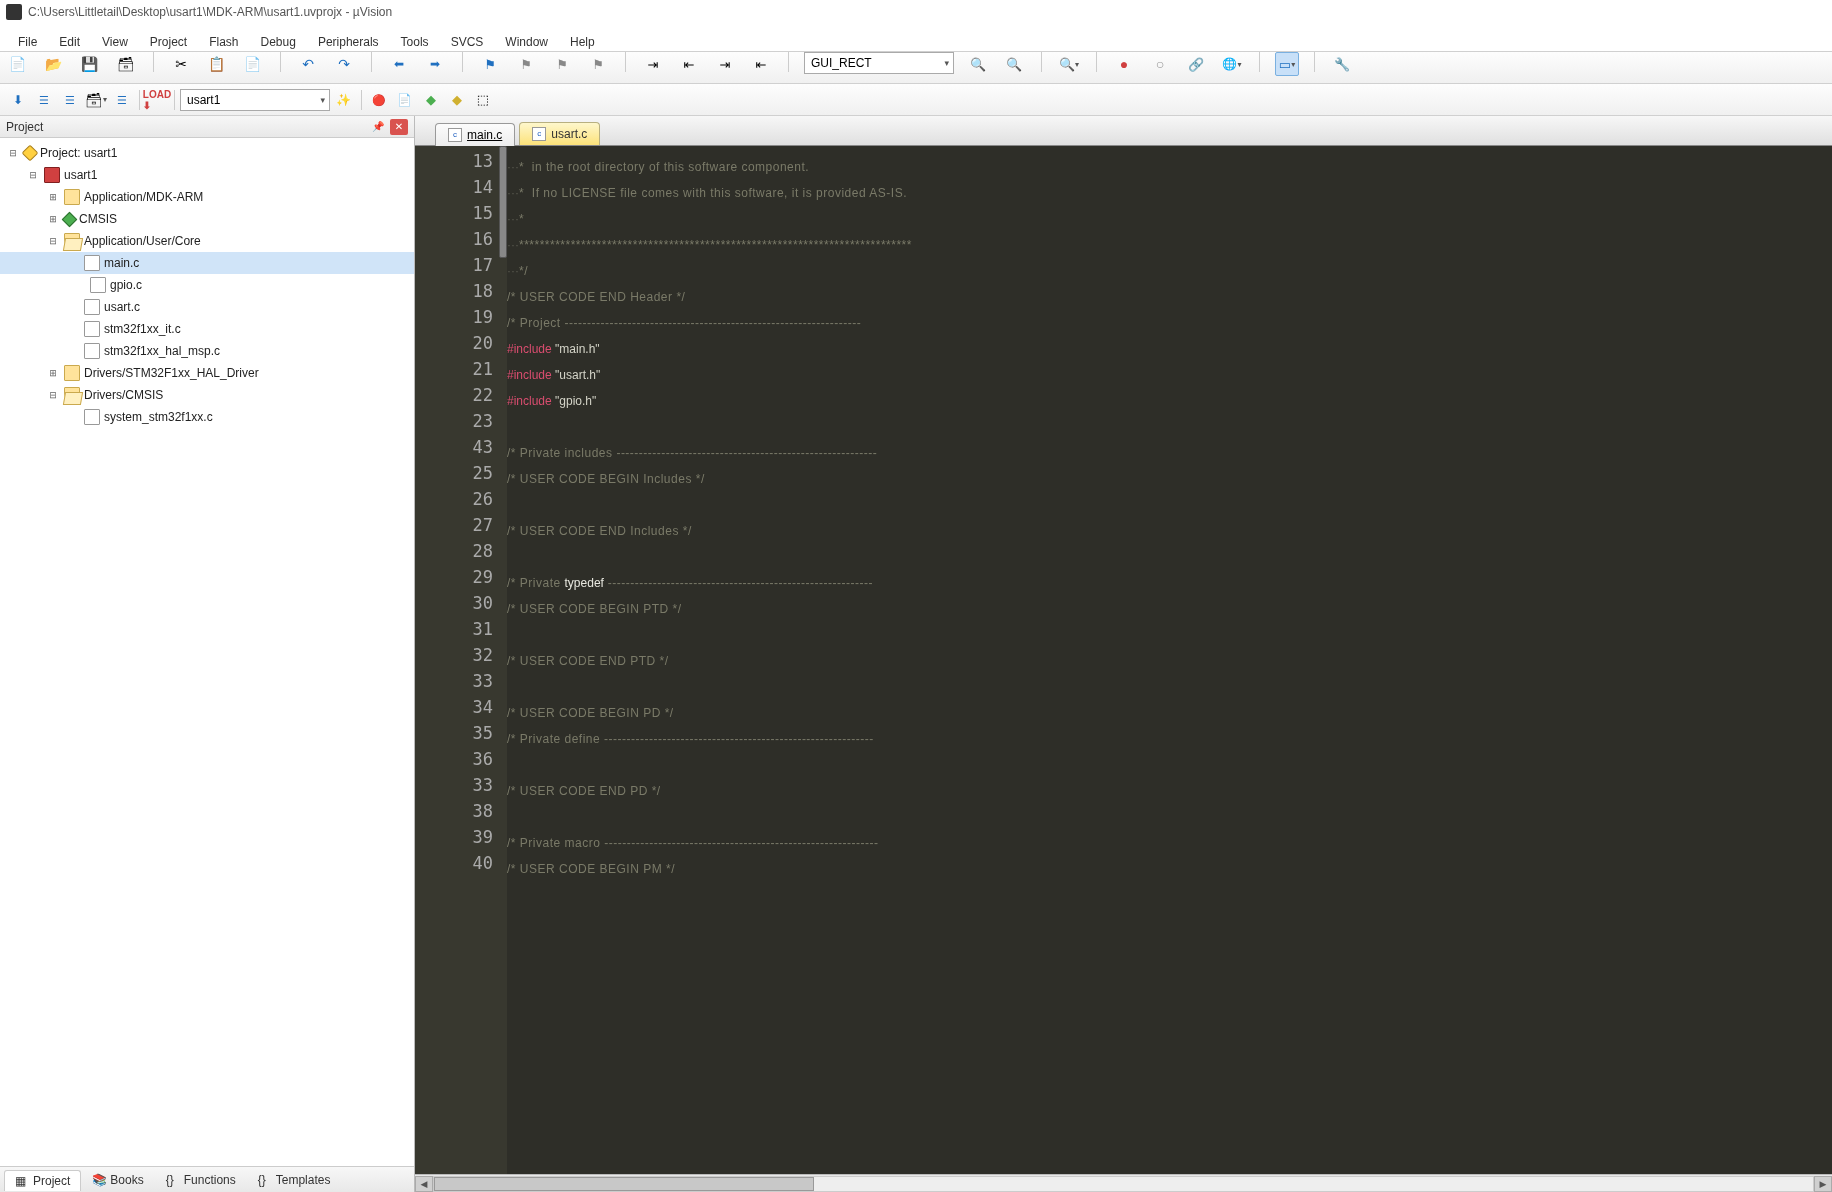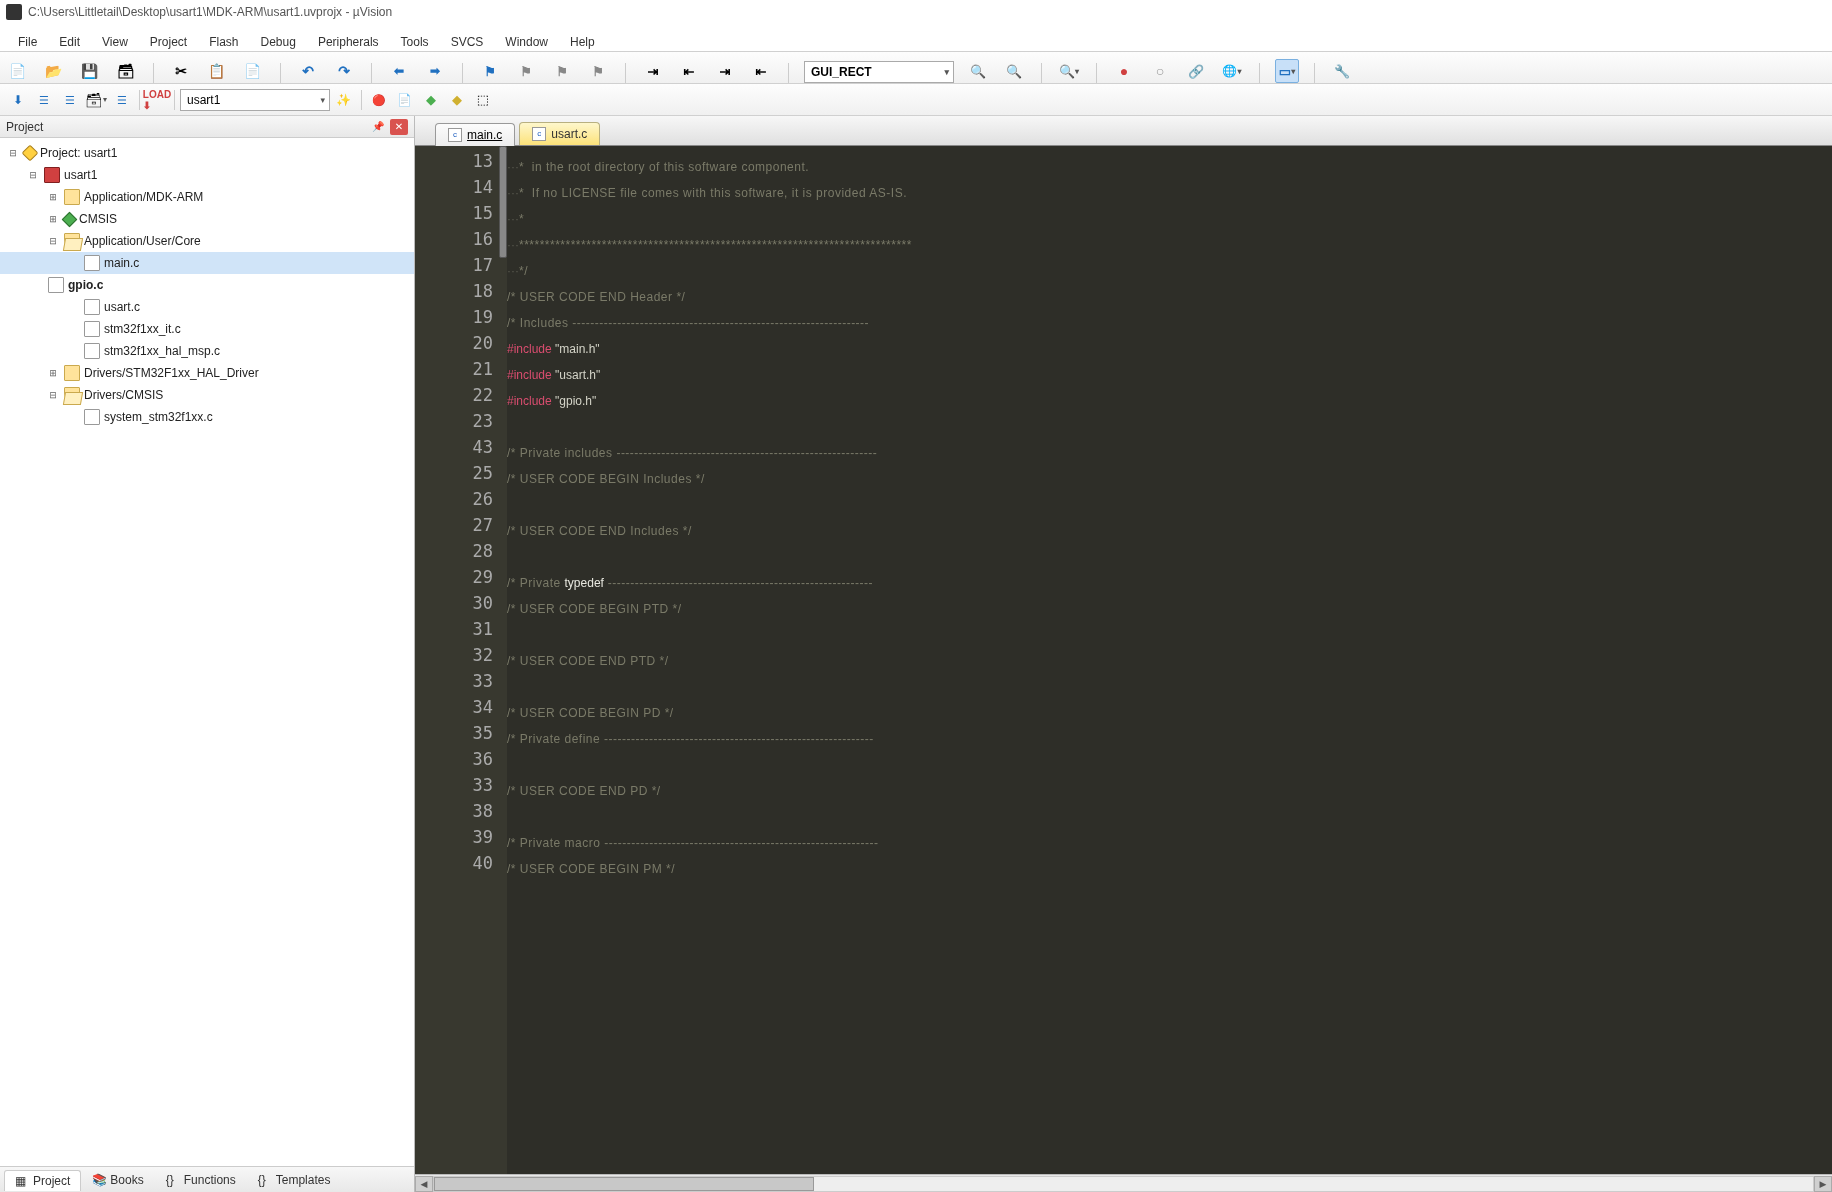--- a/index.html
+++ b/index.html
@@ -7,21 +7,21 @@
 
 
 .title-bar { height: 24px; background: #fff; display: flex; align-items: center; padding: 0 6px; color: #555; }
 .title-bar .app-icon { width: 16px; height: 16px; background: #333; margin-right: 6px; border-radius: 2px; }
 
 
 .menu-bar { height: 28px; background: #fff; display: flex; align-items: center; padding: 0 8px; gap: 2px; border-bottom: 1px solid #d0d0d0; }
 .menu-bar .menu-item { padding: 4px 10px; color: #333; cursor: pointer; margin-top: 8px; }
 
 
-.toolbar { height: 32px; background: linear-gradient(#fdfdfd, #f0f0f0); display: flex; align-items: flex-end; padding: 0 6px; gap: 12px; border-bottom: 1px solid #d0d0d0; font-weight: bold; }
+.toolbar { height: 32px; background: linear-gradient(#fdfdfd, #f0f0f0); display: flex; align-items: flex-start; padding: 0 6px; gap: 12px; border-bottom: 1px solid #d0d0d0; }
 .toolbar .btn { width: 24px; height: 24px; display: flex; align-items: center; justify-content: center; cursor: pointer; border-radius: 2px; }
 .toolbar .sep { width: 1px; height: 20px; background: #ccc; margin: 0 3px; }
 .toolbar .combo { height: 22px; border: 1px solid #aaa; background: #fff; padding: 0 20px 0 6px; display: flex; align-items: center; min-width: 150px; position: relative; }
 .toolbar .combo::after { content: "▾"; position: absolute; right: 4px; color: #555; font-size: 9px; }
 .toolbar .btn.active, .toolbar .btn.pressed { background: #c8e0f8; border: 1px solid #7ab0e0; }
 
 
 .toolbar2 { height: 32px; background: linear-gradient(#fdfdfd, #f0f0f0); display: flex; align-items: center; padding: 0 6px; gap: 2px; border-bottom: 1px solid #d0d0d0; }
 .toolbar2 .btn { width: 24px; height: 24px; display: flex; align-items: center; justify-content: center; cursor: pointer; border-radius: 2px; }
 .toolbar2 .sep { width: 1px; height: 20px; background: #ccc; margin: 0 3px; }
@@ -322,21 +322,21 @@
         <div class="tree-node" style="padding-left: 46px;">
           <span class="tree-toggle">⊟</span>
           <span class="tree-icon folder-open"></span>
           <span class="tree-label">Application/User/Core</span>
         </div>
         <div class="tree-node selected" style="padding-left: 66px;">
           <span class="tree-toggle"></span>
           <span class="tree-icon file"></span>
           <span class="tree-label">main.c</span>
         </div>
-        <div class="tree-node" style="padding-left: 30px; font-weight: bold;">
+        <div class="tree-node" style="padding-left: 72px;">
           <span class="tree-toggle"></span>
           <span class="tree-icon file"></span>
           <span class="tree-label">gpio.c</span>
         </div>
         <div class="tree-node" style="padding-left: 66px;">
           <span class="tree-toggle"></span>
           <span class="tree-icon file"></span>
           <span class="tree-label">usart.c</span>
         </div>
         <div class="tree-node" style="padding-left: 66px;">
@@ -427,21 +427,21 @@
           <div class="ln">39</div>
           <div class="ln">40</div>
         </div>
       <div class="code" id="code">
           <div class="line"><span class="dot">···</span><span class="c-comment">*  in the root directory of this software component.</span></div>
           <div class="line"><span class="dot">···</span><span class="c-comment">*  If no LICENSE file comes with this software, it is provided AS-IS.</span></div>
           <div class="line"><span class="dot">···</span><span class="c-comment">*</span></div>
           <div class="line"><span class="dot">···</span><span class="c-comment">****************************************************************************</span></div>
           <div class="line"><span class="dot">···</span><span class="c-comment">*/</span></div>
           <div class="line"><span class="c-comment">/* USER CODE END Header */</span></div>
-          <div class="line"><span class="c-comment">/* Includes ------------------------------------------------------------------</span></div>
+          <div class="line"><span class="c-comment">/* Project ------------------------------------------------------------------</span></div>
           <div class="line"><span class="c-keyword">#include </span><span class="c-string">"main.h"</span></div>
           <div class="line"><span class="c-keyword">#include </span><span class="c-string">"usart.h"</span></div>
           <div class="line"><span class="c-keyword">#include </span><span class="c-string">"gpio.h"</span></div>
           <div class="line"></div>
           <div class="line"><span class="c-comment">/* Private includes ----------------------------------------------------------</span></div>
           <div class="line"><span class="c-comment">/* USER CODE BEGIN Includes */</span></div>
           <div class="line"></div>
           <div class="line"><span class="c-comment">/* USER CODE END Includes */</span></div>
           <div class="line"></div>
           <div class="line"><span class="c-comment">/* Private </span><span class="c-white">typedef</span><span class="c-comment"> -----------------------------------------------------------</span></div>

